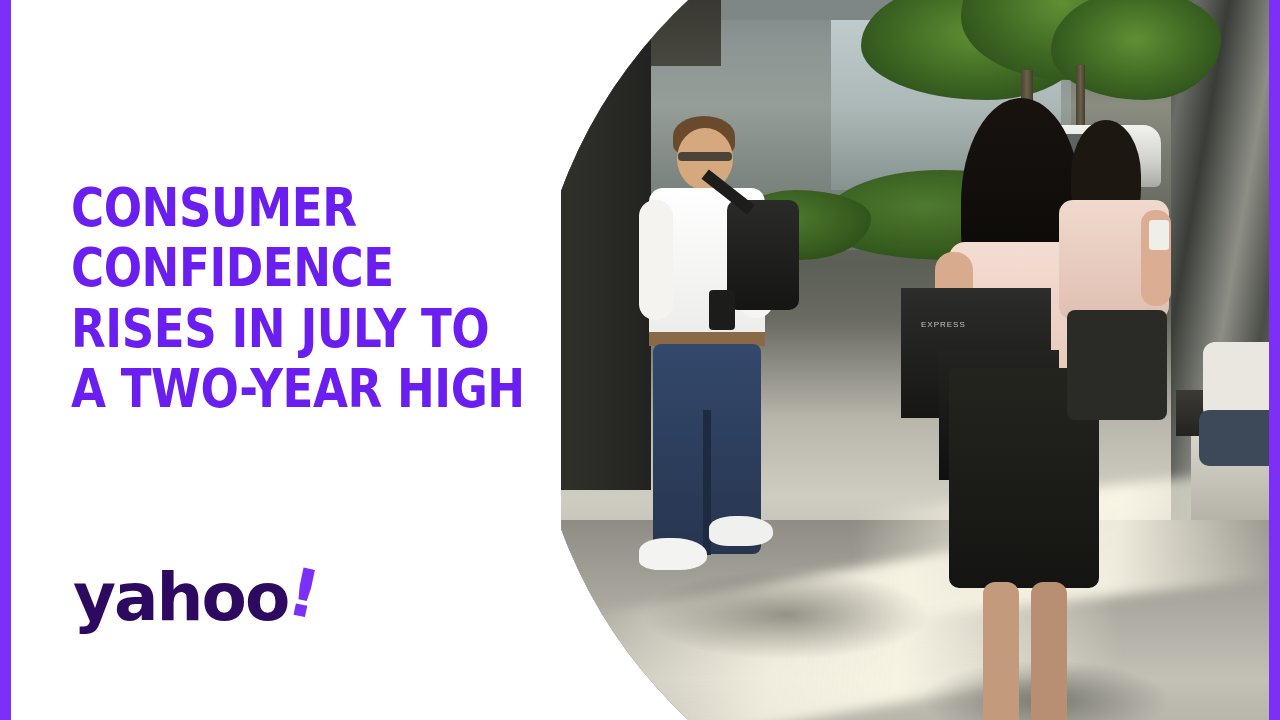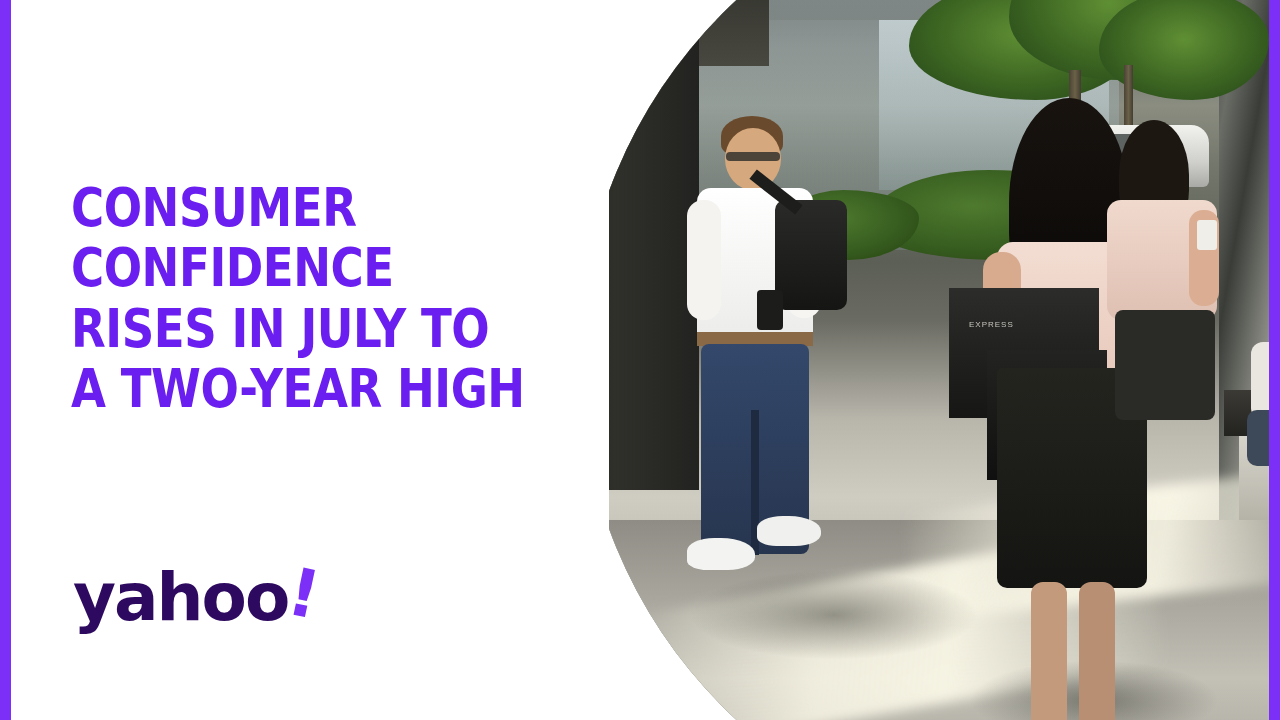--- a/index.html
+++ b/index.html
@@ -94,20 +94,21 @@
   }
 
   
   .photo-wrap {
     position: absolute;
     right: 0;
     top: 0;
     width: 660px;
     height: 720px;
     overflow: hidden;
+    padding-left: 48px;
   }
   .photo-mask {
     position: absolute;
     left: -30px;
     top: -130px;
     width: 980px;
     height: 980px;
     border-radius: 50%;
     overflow: hidden;
     background: #6f6f68;

